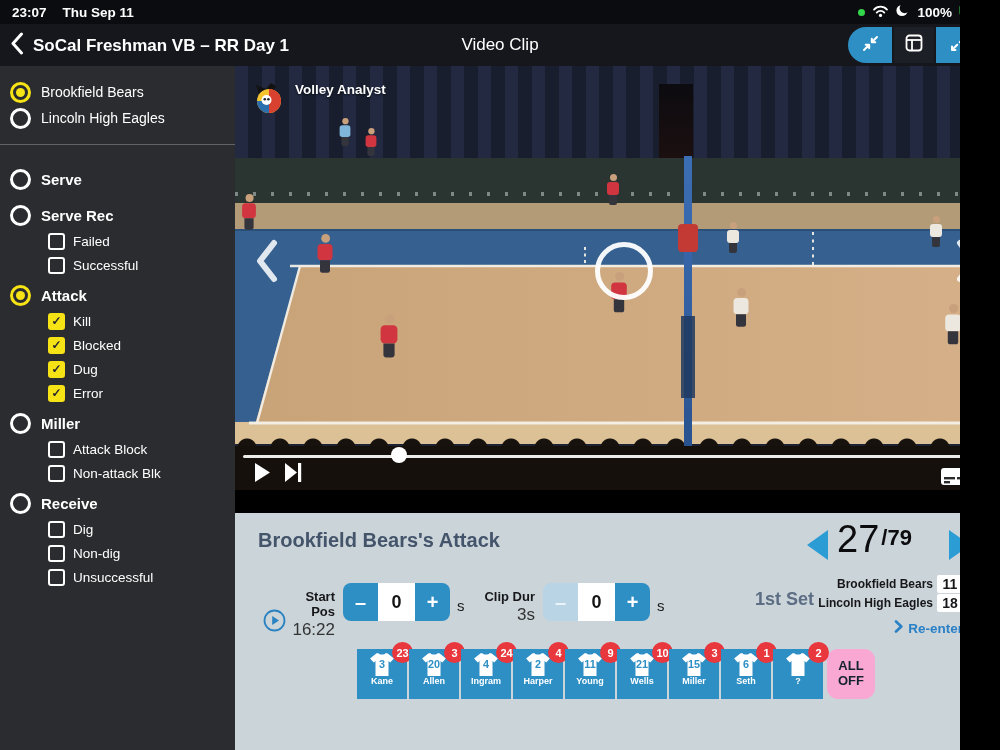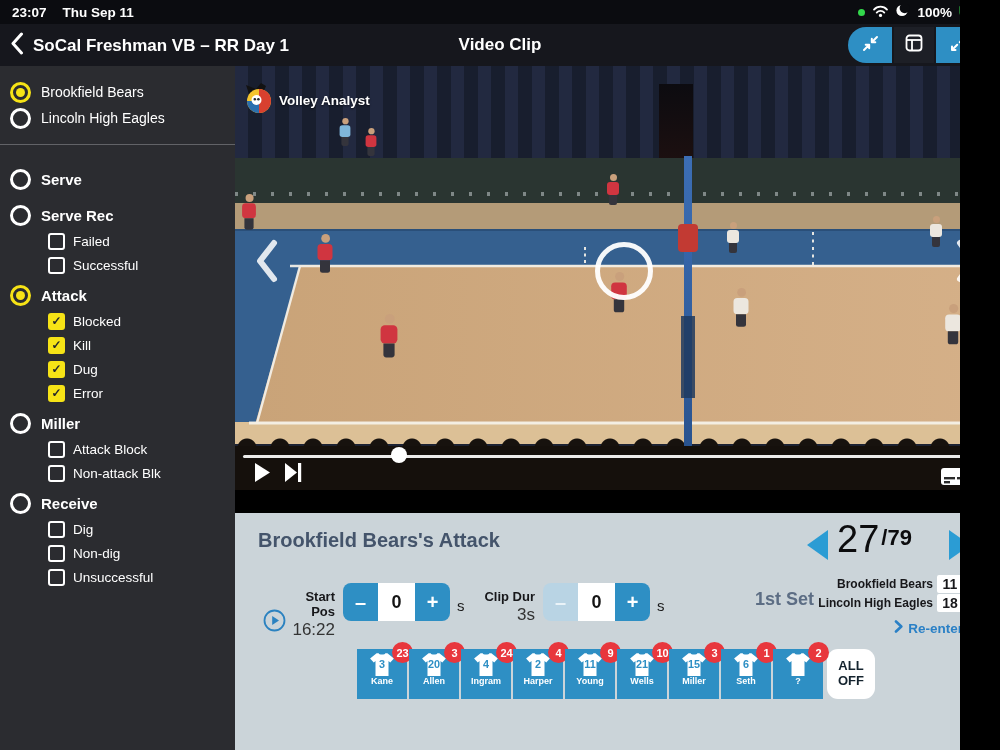--- a/index.html
+++ b/index.html
@@ -10,21 +10,21 @@
     display:flex;justify-content:space-between;align-items:center;padding:0 12px;box-sizing:border-box;}
   .sb-left{display:flex;gap:16px;font-size:13.5px;font-weight:700;}
   .sb-left .date{font-weight:600;}
   .sb-right{display:flex;align-items:center;gap:7px;}
   .dot-green{width:7px;height:7px;border-radius:50%;background:#32d74b;}
   .pct{font-size:13.5px;font-weight:600;}
   
   .navbar{position:absolute;left:0;top:24px;width:1000px;height:42px;background:#16171d;color:#fff;}
   .back{position:absolute;left:10px;top:8px;display:flex;align-items:center;gap:9px;cursor:pointer;}
   .back-title{font-size:17px;font-weight:600;}
-  .nav-title{position:absolute;left:0;right:0;top:11px;text-align:center;font-size:17px;font-weight:700;}
+  .nav-title{position:absolute;left:0;right:0;top:11px;text-align:center;font-size:17px;font-weight:400;}
   .seg{position:absolute;right:20px;top:3px;display:flex;gap:2px;align-items:center;height:36px;}
   .seg .btn{width:44px;height:36px;display:flex;align-items:center;justify-content:center;background:#2e8fc4;}
   .seg .btn.l{border-radius:18px 0 0 18px;}
   .seg .btn.r{border-radius:0 18px 18px 0;}
   .seg .btn.m{width:40px;background:#1d1f26;}
   
   .sidebar{position:absolute;left:0;top:66px;width:235px;height:684px;background:#2b2c30;color:#fff;
     padding:13px 0 0 10px;box-sizing:border-box;}
   .t-row,.r-row{display:flex;align-items:center;gap:10px;height:26px;cursor:pointer;}
   .r-row{height:24px;}
@@ -68,21 +68,21 @@
   .ref .rb{width:16px;height:108px;background:#111318;border-radius:5px 5px 2px 2px;margin:1px auto 0;}
   .pf{position:absolute;width:12px;transform-origin:top center;}
   .pf i{display:block;}
   .hd{width:7px;height:7px;border-radius:50%;background:#c9a07c;margin:0 auto;}
   .bd{width:12px;height:13px;border-radius:3px;margin-top:1px;}
   .lg{width:8px;height:10px;margin:0 auto;background:#34343c;border-radius:0 0 2px 2px;}
   .pf.red .bd{background:#d03540;} .pf.white .bd{background:#ece7df;} .pf.lib .bd{background:#7fb6d9;}
   .ring{position:absolute;left:360px;top:176px;width:58px;height:58px;border:5px solid rgba(255,255,255,.95);
     border-radius:50%;box-sizing:border-box;}
   .vchev{position:absolute;top:172px;cursor:pointer;}
-  .logo{position:absolute;left:10px;top:16px;display:flex;align-items:center;gap:4px;}
+  .logo{position:absolute;left:20px;top:16px;display:flex;gap:10px;}
   .logo-text{color:#fff;font-size:13.5px;font-weight:700;text-shadow:0 1px 2px rgba(0,0,0,.6);}
   .scrubline{position:absolute;left:8px;top:389px;width:751px;height:3px;background:rgba(255,255,255,.92);border-radius:2px;cursor:pointer;}
   .knob{position:absolute;left:156px;top:381px;width:16px;height:16px;border-radius:50%;background:#fff;cursor:pointer;}
   .vc-icon{position:absolute;cursor:pointer;}
   
   .strip{position:absolute;left:235px;top:490px;width:765px;height:23px;background:#ced7dc;cursor:pointer;margin-top:36px;}
   .strip-time{position:absolute;left:6px;top:4px;font-size:13px;font-weight:700;color:#0d0d0d;}
   .dots{position:absolute;left:46px;top:8px;width:654px;height:7px;
     background-image:radial-gradient(circle at 3.5px 3.5px,#b2bcc2 2.7px,transparent 3.1px);background-size:9px 7px;}
   .reddot{position:absolute;left:259px;top:8px;width:7px;height:7px;border-radius:50%;background:#ee2b2b;}
@@ -111,21 +111,21 @@
   .sc-box{width:26px;height:18px;background:#fff;border-radius:2px;display:flex;align-items:center;justify-content:center;
     font-size:14px;font-weight:700;color:#17171a;}
   .reenter{position:absolute;left:556px;top:107px;width:172px;display:flex;justify-content:flex-end;align-items:center;gap:5px;
     color:#2a80c6;font-size:13.5px;font-weight:800;cursor:pointer;}
   .prow{position:absolute;left:122px;top:136px;display:flex;gap:2px;}
   .pbtn{position:relative;width:50px;height:50px;background:#2e8fc4;border-radius:0;cursor:pointer;flex:0 0 auto;}
   .pbtn svg{display:block;margin:4px auto 0;}
   .pname{text-align:center;color:#fff;font-size:9px;font-weight:700;margin-top:0;}
   .badge{position:absolute;top:-7px;right:-6px;width:21px;height:21px;border-radius:50%;background:#e8373d;color:#fff;
     font-size:11px;font-weight:800;display:flex;align-items:center;justify-content:center;}
-  .alloff{width:48px;height:50px;background:#ffffff;border-radius:11px;display:flex;align-items:center;justify-content:center;
+  .alloff{width:48px;height:50px;background:#f9a8d4;border-radius:11px;display:flex;align-items:center;justify-content:center;
     text-align:center;font-size:13px;font-weight:800;color:#14232e;line-height:1.15;cursor:pointer;margin-left:2px;}
 </style>
 </head>
 <body>
 
 <div class="app">
 
   <div class="statusbar">
     <div class="sb-left">
       <span class="time">23:07</span>
@@ -218,25 +218,25 @@
       <span class="cb"></span>
       <span class="c-label">Successful</span>
     </div>
 
     <div class="r-row mt8">
       <span class="radio sel"></span>
       <span class="r-label">Attack</span>
     </div>
     <div class="c-row">
       <span class="cb on"></span>
+      <span class="c-label">Kill</span>
+    </div>
+    <div class="c-row">
+      <span class="cb on"></span>
       <span class="c-label">Blocked</span>
-    </div>
-    <div class="c-row">
-      <span class="cb on"></span>
-      <span class="c-label">Kill</span>
     </div>
     <div class="c-row">
       <span class="cb on"></span>
       <span class="c-label">Dug</span>
     </div>
     <div class="c-row">
       <span class="cb on"></span>
       <span class="c-label">Error</span>
     </div>
 

